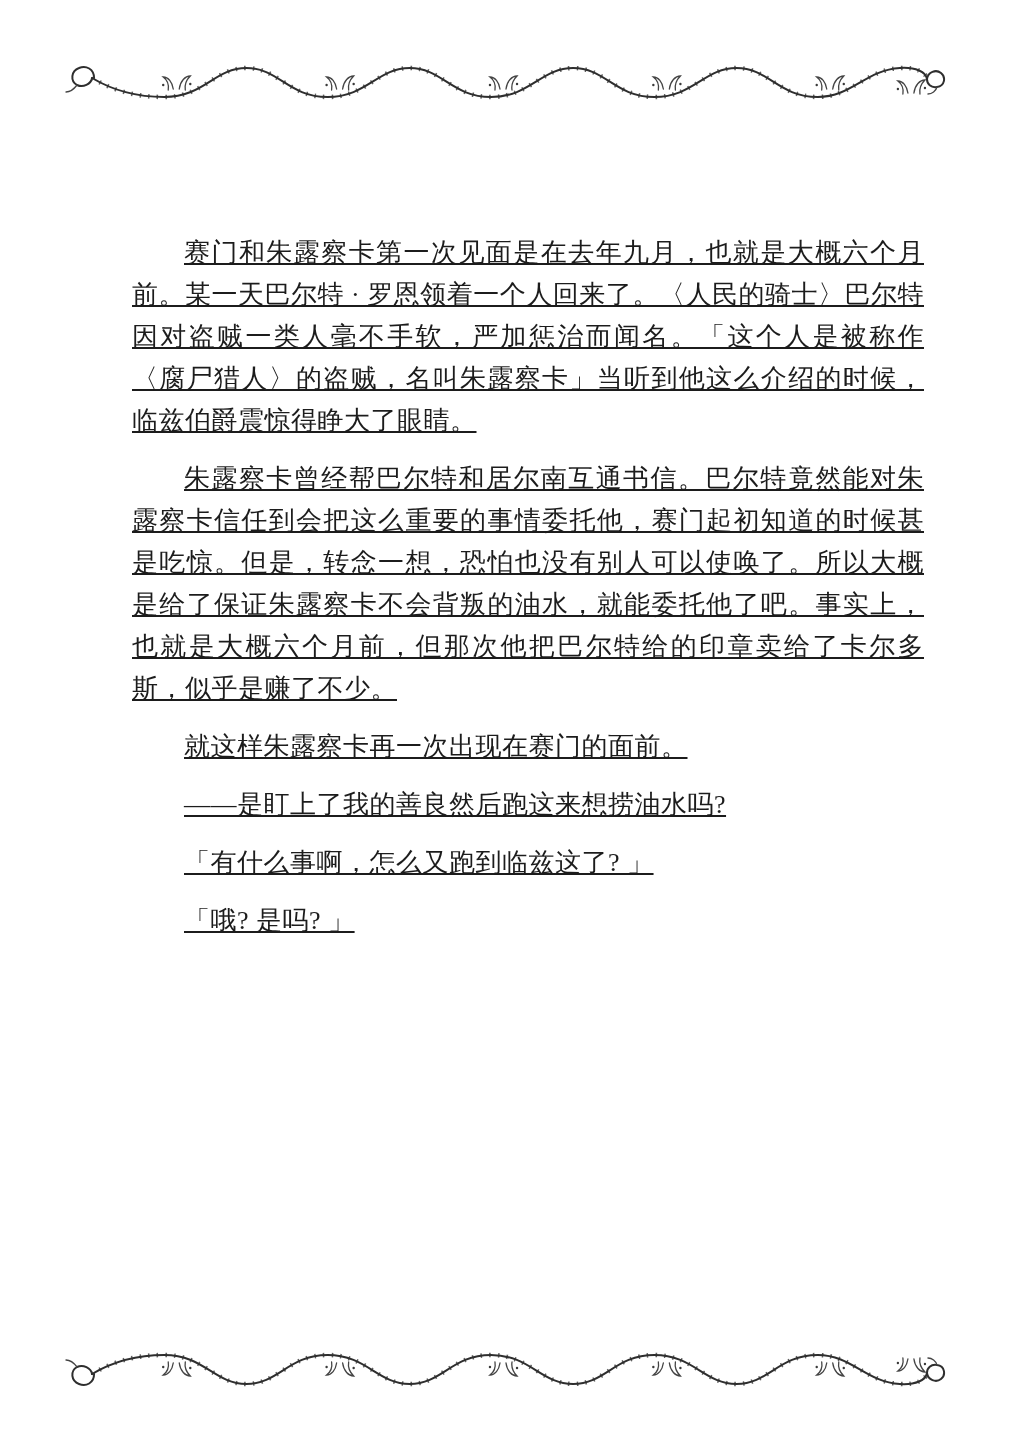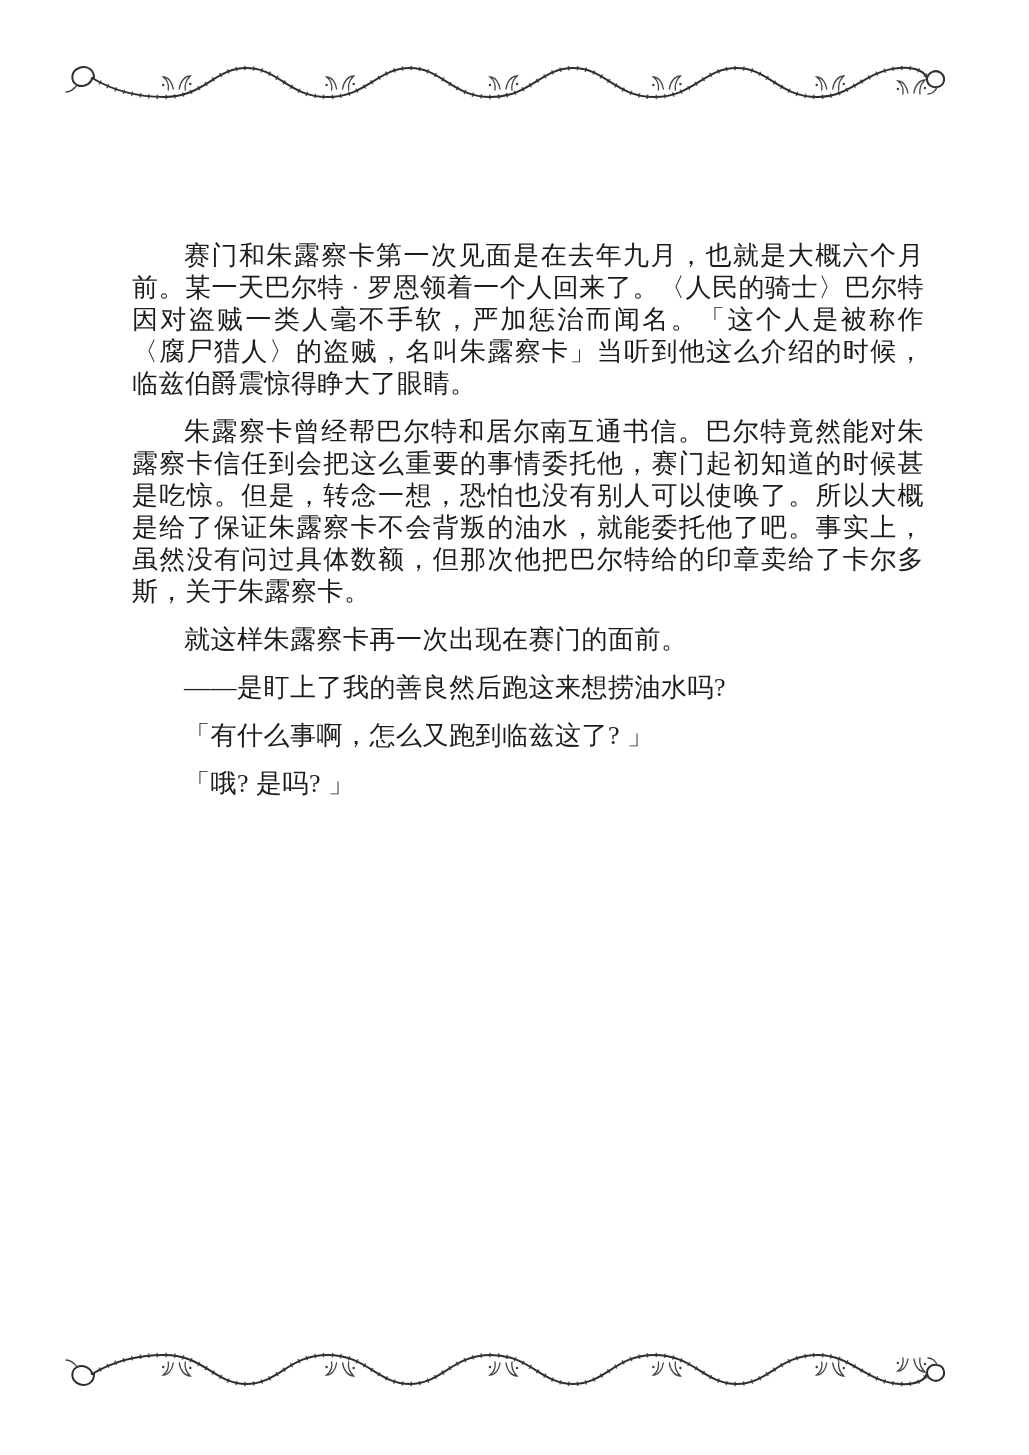--- a/index.html
+++ b/index.html
@@ -43,27 +43,28 @@
     stroke-linecap: round;
   }
   .text-block {
     position: absolute;
     left: 132px;
     top: 224px;
     width: 792px;
   }
   .text-block p {
     font-size: 26px;
-    line-height: 32px;
+    line-height: 42px;
     text-align: justify;
     text-justify: inter-ideograph;
     text-indent: 2em;
-    margin: 16px 0 16px 0;
+    margin: 8px 0 16px 0;
     letter-spacing: 0.5px;
     word-break: break-all;
+    text-decoration: underline;
   }
 </style>
 </head>
 <body>
 
 <div class="ornament top">
   <svg viewBox="0 0 880 48" preserveAspectRatio="none" aria-hidden="true">
     <defs>
       <g id="sprig">
         <path class="flourish-fine" d="M-3,5 C-4,-2 -8,-7 -13,-7 C-9,-4 -7,0 -8,6"></path>
@@ -88,21 +89,21 @@
     <use href="#sprig" x="275" y="24"></use>
     <use href="#sprig" x="438" y="24"></use>
     <use href="#sprig" x="601" y="24"></use>
     <use href="#sprig" x="764" y="24"></use>
     <use href="#sprig" x="845" y="28"></use>
   </svg>
 </div>
 
 <div class="text-block">
   <p>赛门和朱露察卡第一次见面是在去年九月，也就是大概六个月前。某一天巴尔特 · 罗恩领着一个人回来了。〈人民的骑士〉巴尔特因对盗贼一类人毫不手软，严加惩治而闻名。「这个人是被称作〈腐尸猎人〉的盗贼，名叫朱露察卡」当听到他这么介绍的时候，临兹伯爵震惊得睁大了眼睛。</p>
-  <p>朱露察卡曾经帮巴尔特和居尔南互通书信。巴尔特竟然能对朱露察卡信任到会把这么重要的事情委托他，赛门起初知道的时候甚是吃惊。但是，转念一想，恐怕也没有别人可以使唤了。所以大概是给了保证朱露察卡不会背叛的油水，就能委托他了吧。事实上，虽然没有问过具体数额，但那次他把巴尔特给的印章卖给了卡尔多斯，关于朱露察卡。</p>
+  <p>朱露察卡曾经帮巴尔特和居尔南互通书信。巴尔特竟然能对朱露察卡信任到会把这么重要的事情委托他，赛门起初知道的时候甚是吃惊。但是，转念一想，恐怕也没有别人可以使唤了。所以大概是给了保证朱露察卡不会背叛的油水，就能委托他了吧。事实上，也就是大概六个月前，但那次他把巴尔特给的印章卖给了卡尔多斯，似乎是赚了不少。</p>
   <p>就这样朱露察卡再一次出现在赛门的面前。</p>
   <p>——是盯上了我的善良然后跑这来想捞油水吗?</p>
   <p>「有什么事啊，怎么又跑到临兹这了? 」</p>
   <p>「哦? 是吗? 」</p>
 </div>
 
 <div class="ornament bottom">
   <svg viewBox="0 0 880 48" preserveAspectRatio="none" aria-hidden="true">
     <path class="flourish-stroke" d="M30,18 C30,9 22,5 15,8 C7,11 6,21 13,25 C19,28 27,24 28,18"></path>
     <path class="flourish-fine" d="M13,25 C10,29 7,32 2,32"></path>

